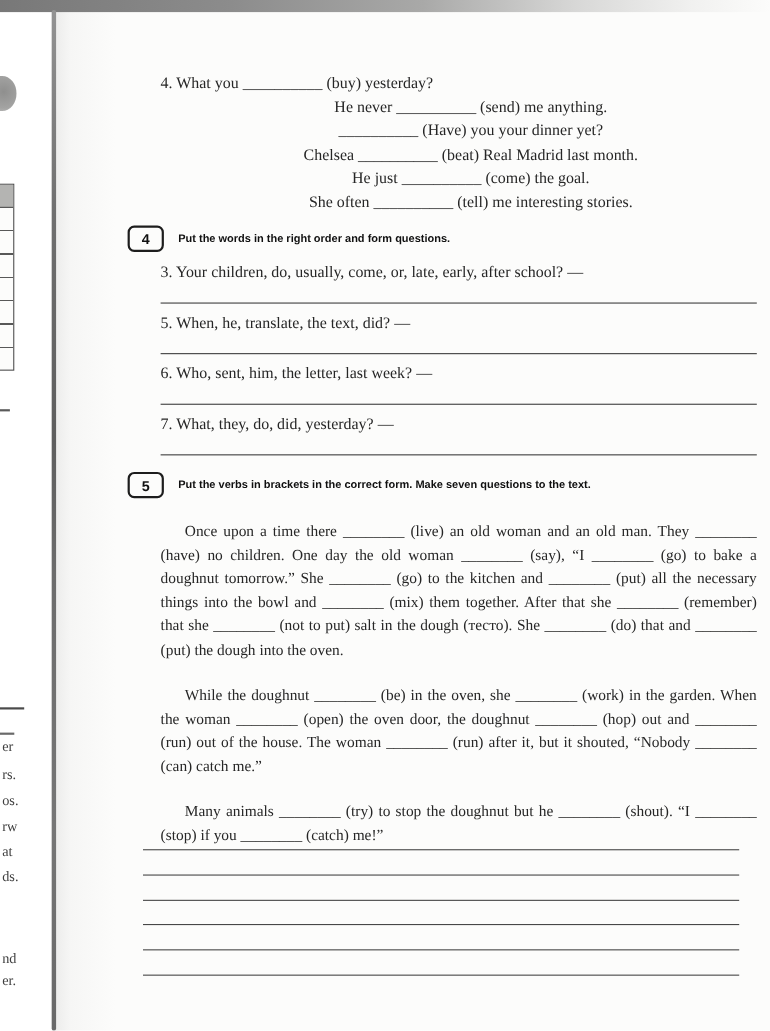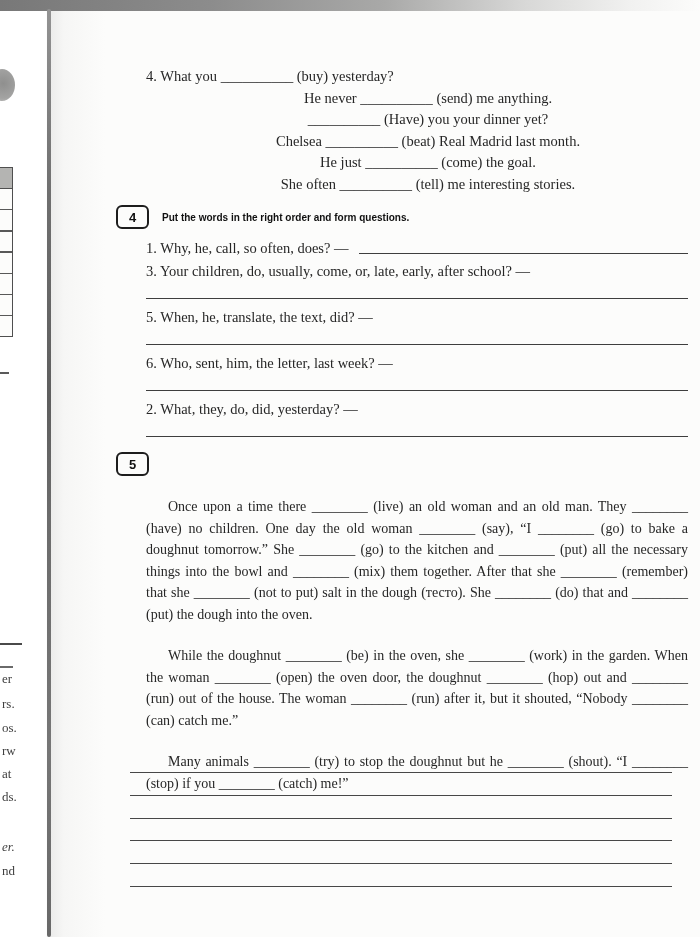--- a/index.html
+++ b/index.html
@@ -15,21 +15,21 @@
         background:radial-gradient(circle at 55% 45%,#8f8f8e,#a3a3a2 65%,#c6c6c5 100%);}
   .table-frag{position:absolute;left:-2px;top:167px;width:15px;height:170px;border:1.5px solid #4f4f4f;
         background:repeating-linear-gradient(to bottom,#fcfcfb 0 19.8px,#585858 19.8px 21.2px);box-sizing:border-box;}
   .tf-head{height:20px;background:#b4b4b2;border-bottom:1px solid #4f4f4f;}
   .edge-dash{position:absolute;left:0;background:#4a4a4a;}
   .d1{top:643px;width:22px;height:2px;}
   .d2{top:666px;width:13px;height:2px;background:#6a6a6a;}
   .d3{top:372px;width:9px;height:2px;background:#5a5a5a;}
   .frag{position:absolute;left:2px;font-size:13px;color:#3f3f3f;}
   .f0{top:671px;} .f1{top:696px;} .f2{top:720px;} .f3{top:743px;}
-  .f4{top:766px;} .f5{top:789px;} .f6{top:839px;font-style:italic;} .f7{top:863px;}
+  .f4{top:766px;} .f5{top:789px;} .f6{top:883px;} .f7{top:863px;}
   
   .content{position:absolute;left:16px;top:0;width:700px;box-sizing:border-box;
         padding:66px 28px 0 130px;}
   .ex3-line{font-size:14.5px;line-height:21.5px;white-space:nowrap;}
   .ex3-line.ind{padding-left:22px;text-align:center;}
   .ex-header{display:flex;align-items:center;margin-left:-30px;margin-top:10px;}
   .badge{width:29px;height:20px;border:2.3px solid #1d1d1d;border-radius:6px;flex:0 0 auto;
         display:flex;align-items:center;justify-content:center;
         font-family:"Liberation Sans", sans-serif;font-weight:bold;font-size:13px;color:#111;}
   .ex-title{margin-left:13px;font-family:"Liberation Sans", sans-serif;font-weight:bold;
@@ -84,51 +84,48 @@
       <div class="ex3-line ind">She often __________ (tell) me interesting stories.</div>
     </div>
 
     <div class="ex-header">
       <div class="badge">4</div>
       <div class="ex-title">Put the words in the right order and form questions.</div>
     </div>
 
     <div class="q-list">
       <div class="q-row">
-        <span class="q-text">1. Why, he, call, so often, does? —</span>
-        <span class="q-tail"></span>
-      </div>
-      <div class="q-row">
         <span class="q-text">3. Your children, do, usually, come, or, late, early, after school? —</span>
       </div>
       <div class="ans-row">
           <div class="ans-line"></div>
         </div>
       <div class="q-row">
         <span class="q-text">5. When, he, translate, the text, did? —</span>
       </div>
       <div class="ans-row">
           <div class="ans-line"></div>
         </div>
       <div class="q-row">
         <span class="q-text">6. Who, sent, him, the letter, last week? —</span>
       </div>
       <div class="ans-row">
           <div class="ans-line"></div>
         </div>
       <div class="q-row">
-        <span class="q-text">2. What, they, do, did, yesterday? —</span>
+        <span class="q-text">7. What, they, do, did, yesterday? —</span>
       </div>
       <div class="ans-row">
           <div class="ans-line"></div>
         </div>
     </div>
 
     <div class="ex-header">
       <div class="badge">5</div>
+      <div class="ex-title">Put the verbs in brackets in the correct form. Make seven questions to the text.</div>
     </div>
 
     <div class="story">
       <p class="para">Once upon a time there ________ (live) an old woman and an old man. They ________ (have) no children. One day the old woman ________ (say), “I ________ (go) to bake a doughnut tomorrow.” She ________ (go) to the kitchen and ________ (put) all the necessary things into the bowl and ________ (mix) them together. After that she ________ (remember) that she ________ (not to put) salt in the dough (тесто). She ________ (do) that and ________ (put) the dough into the oven.</p>
       <p class="para">While the doughnut ________ (be) in the oven, she ________ (work) in the garden. When the woman ________ (open) the oven door, the doughnut ________ (hop) out and ________ (run) out of the house. The woman ________ (run) after it, but it shouted, “Nobody ________ (can) catch me.”</p>
       <p class="para">Many animals ________ (try) to stop the doughnut but he ________ (shout). “I ________ (stop) if you ________ (catch) me!”</p>
     </div>
 
   </div>
 

